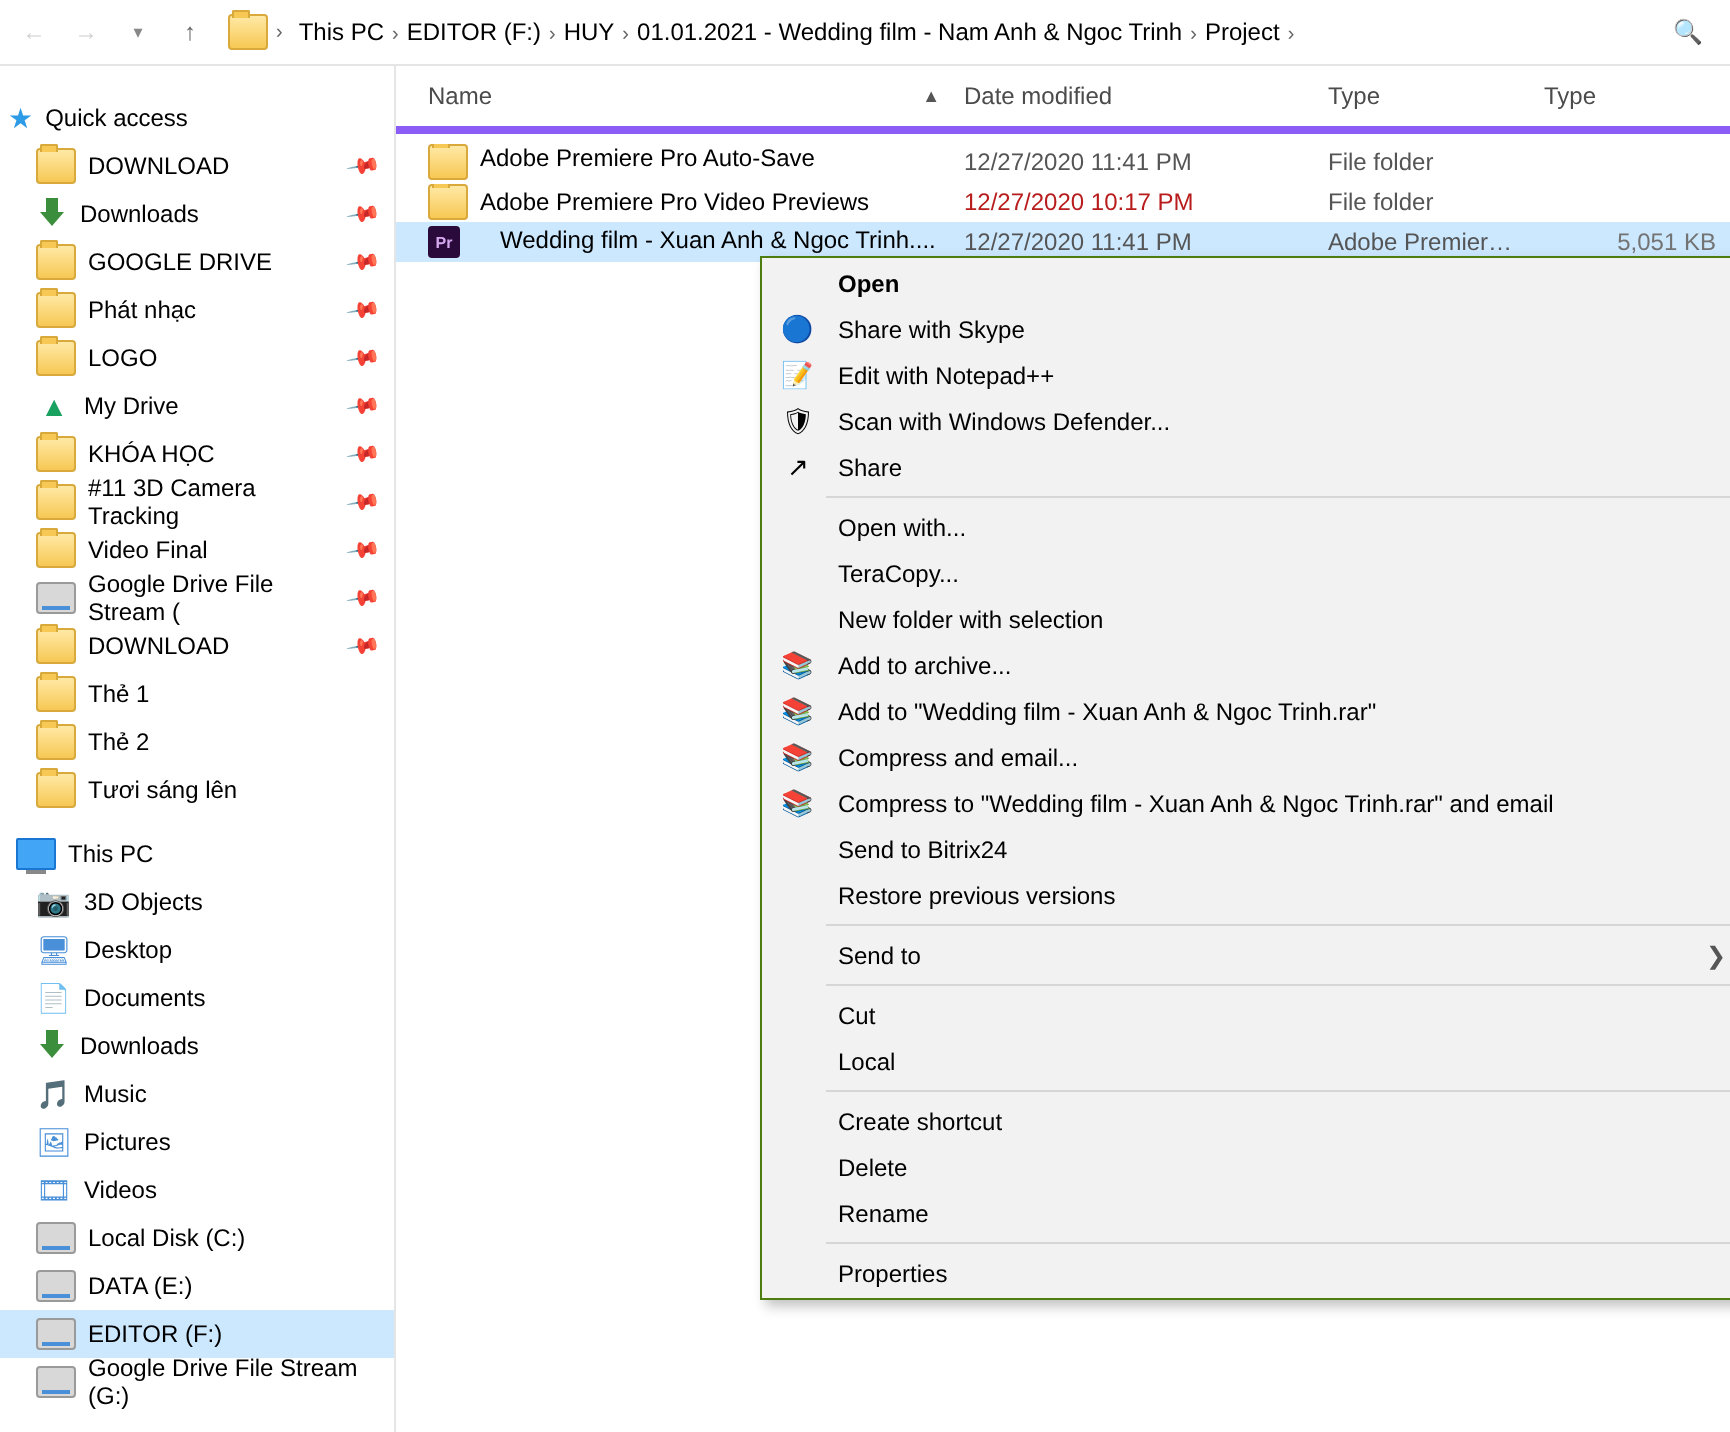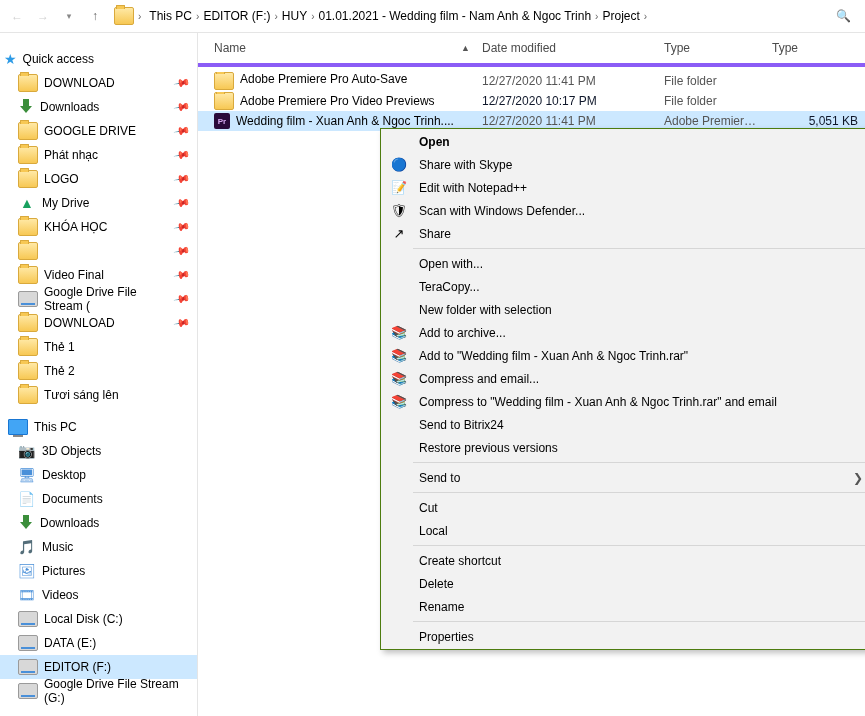--- a/index.html
+++ b/index.html
@@ -98,20 +98,21 @@
             <span>My Drive</span>
             <span class="pin">📌</span>
           </div>
           <div class="nav-item">
             <span class="folder-ico"></span>
             <span>KHÓA HỌC</span>
             <span class="pin">📌</span>
           </div>
           <div class="nav-item">
             <span class="folder-ico"></span>
+            <span>#11 3D Camera Tracking</span>
             <span class="pin">📌</span>
           </div>
           <div class="nav-item">
             <span class="folder-ico"></span>
             <span>Video Final</span>
             <span class="pin">📌</span>
           </div>
           <div class="nav-item">
             <span class="disc"></span>
             <span>Google Drive File Stream (</span>
@@ -208,32 +209,32 @@
           </div>
           <div class="cell" style="width: 170px; color: rgb(85, 85, 85);">12/27/2020 11:41 PM</div>
           <div class="cell" style="width: 96px; color: rgb(85, 85, 85);">File folder</div>
           <div class="cell sz" style="width: 86px; color: rgb(85, 85, 85);"></div>
         </div>
         <div class="row">
           <div class="cell" style="width: 256px; display: flex; align-items: center; gap: 6px;">
             <span class="folder-ico"></span>
             <span>Adobe Premiere Pro Video Previews</span>
           </div>
-          <div class="cell" style="width: 170px; color: #0f172a;">12/27/2020 10:17 PM</div>
+          <div class="cell" style="width: 170px; color: #b91c1c;">12/27/2020 10:17 PM</div>
           <div class="cell" style="width: 96px; color: rgb(85, 85, 85);">File folder</div>
           <div class="cell sz" style="width: 86px; color: rgb(85, 85, 85);"></div>
         </div>
         <div class="row selected">
-          <div class="cell" style="width: 256px; display: flex; align-items: center; gap: 6px;">
+          <div class="cell" style="width: 256px; display: flex; align-items: flex-start; gap: 20px;">
             <span class="pr-ico">Pr</span>
             <span>Wedding film - Xuan Anh &amp; Ngoc Trinh....</span>
           </div>
           <div class="cell" style="width: 170px; color: rgb(85, 85, 85);">12/27/2020 11:41 PM</div>
           <div class="cell" style="width: 96px; color: rgb(85, 85, 85);">Adobe Premiere P...</div>
-          <div class="cell sz" style="width: 86px; color: #0f172a;">5,051 KB</div>
+          <div class="cell sz" style="width: 86px; color: #737373;">5,051 KB</div>
         </div>
       </div>
   </div>
 </div>
 
 <div class="ctx" id="ctx">
     <div class="ctx-item">
       <span class="ctx-ic"></span>
       <span class="bold">Open</span>
     </div>

